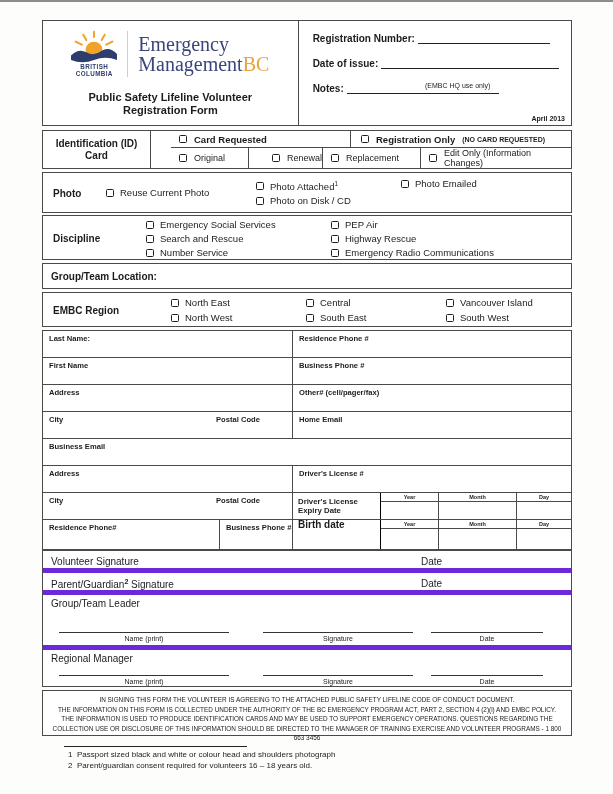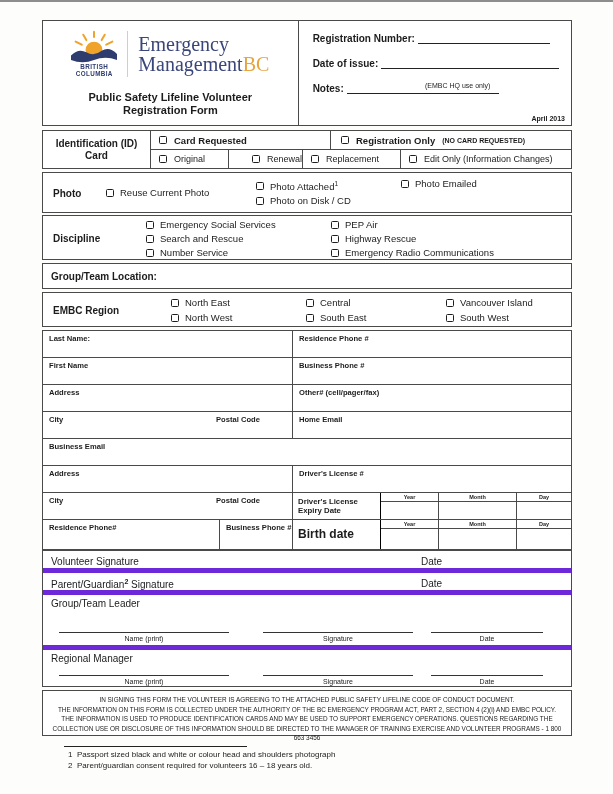--- a/index.html
+++ b/index.html
@@ -24,21 +24,21 @@
   .wordmark { font-family:"Liberation Serif", serif; color:#3a4579; font-size:20px; line-height:20px; }
   .wordmark .gold { color:#e8a33c; }
   .formtitle { position:absolute; bottom:8px; left:0; right:0; text-align:center; font-weight:bold; font-size:11px; line-height:13px; }
   .hdr-right { flex:1; position:relative; padding:12px 12px 0 14px; }
   .hline { font-weight:bold; font-size:10px; margin-bottom:14px; white-space:nowrap; }
   .blank { display:inline-block; border-bottom:1px solid #222; height:10px; vertical-align:bottom; }
   .hquse { font-size:7px; font-weight:normal; margin-top:-12px; margin-left:70px; margin-bottom:0; text-align:left; width:150px; text-align:center; }
   .ver { position:absolute; right:6px; bottom:3px; font-size:7px; font-weight:bold; }
 
   
-  .idbox { top:130px; height:39px; display:flex; }
+  .idbox { top:130px; height:39px; display:flex;gap:20px; }
   .idlabel { width:108px; border-right:1px solid #4a4a4a; display:flex; flex-direction:column; align-items:center; justify-content:center; font-weight:bold; font-size:10px; line-height:12px; text-align:center; }
   .idright { flex:1; display:flex; flex-direction:column; }
   .idrow1 { height:19px; border-bottom:1px solid #4a4a4a; display:flex; }
   .idrow1 .cell1 { width:180px; border-right:1px solid #4a4a4a; display:flex; align-items:center; gap:7px; padding-left:8px; font-weight:bold; font-size:9.5px; }
   .idrow1 .cell2 { flex:1; display:flex; align-items:center; gap:7px; padding-left:10px; font-weight:bold; font-size:9.5px; }
   .idrow1 .caps { font-size:7px; font-weight:bold; }
   .idrow2 { flex:1; display:flex; }
   .idrow2 .c { display:flex; align-items:center; gap:7px; padding-left:8px; font-size:9px; border-right:1px solid #4a4a4a; }
   .idrow2 .c1 { width:78px; } .idrow2 .c2 { width:74px;justify-content:flex-end; } .idrow2 .c3 { width:98px; } .idrow2 .c4 { flex:1; border-right:none; }
 
@@ -62,21 +62,21 @@
   .prow:last-child { border-bottom:none; flex:1; }
   .lcell { width:250px; border-right:1px solid #4a4a4a; position:relative; }
   .rcell { flex:1; position:relative; }
   .flabel { position:absolute; top:3px; left:6px; font-weight:bold; font-size:7.6px; white-space:nowrap; }
   .flabel2 { position:absolute; top:3px; left:173px; font-weight:bold; font-size:7.6px; white-space:nowrap; }
   .subsplit { position:absolute; top:0; bottom:0; left:176px; width:1px; background:#4a4a4a; }
   .subsplit + .flabel2 { left:183px; }
 
   .grid { display:flex; }
   .gl { width:88px; border-right:1px solid #000000; padding:4px 0 0 5px; font-weight:bold; font-size:7.8px; line-height:9px; }
-  .gl.center { display:flex; align-items:center; padding-top:0; font-size:12px; }
+  .gl.center { display:flex; padding-top:0; font-size:10px; }
   .gcols { flex:1; display:flex; }
   .gcol { border-right:1px solid #4a4a4a; display:flex; flex-direction:column; }
   .gcol:last-child { border-right:none; }
   .gcol.y { width:58px; } .gcol.m { width:78px; } .gcol.d { flex:1; }
   .gcap { height:9px; border-bottom:1px solid #4a4a4a; text-align:center; font-weight:bold; font-size:5.5px; line-height:9px; }
   .gval { flex:1; }
 
   
   .sigbox { top:550px; height:137px; display:flex; flex-direction:column; }
   .sigrow { position:relative; border-bottom:5px solid #6d28d9; }

